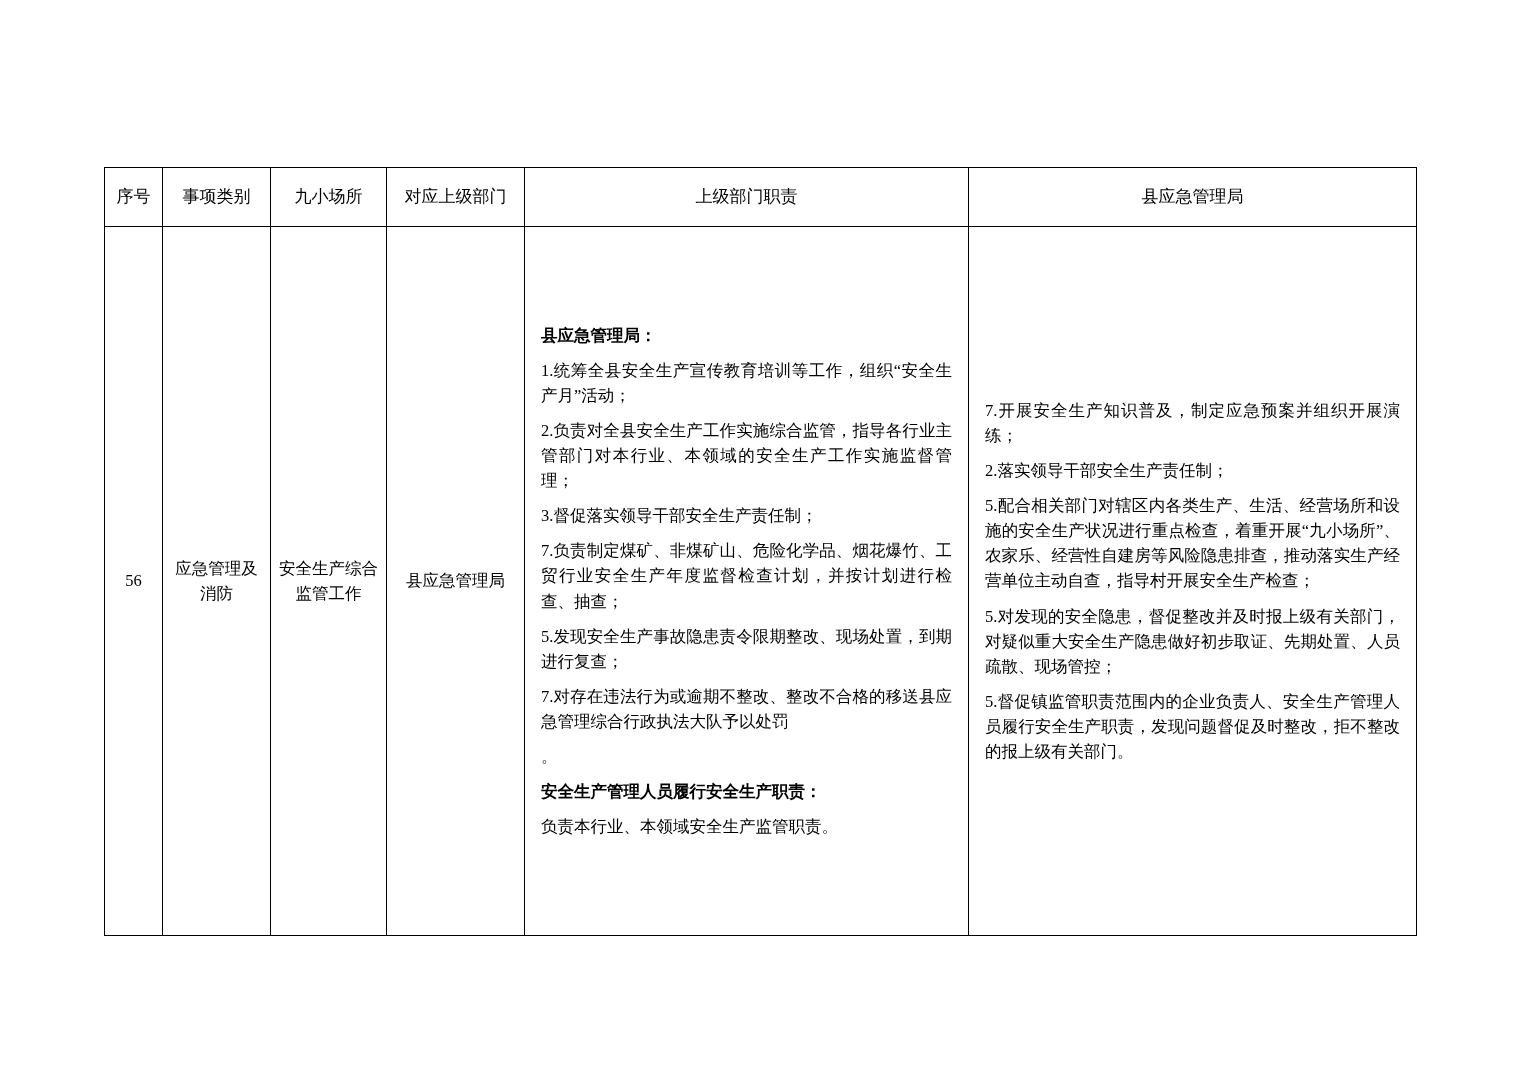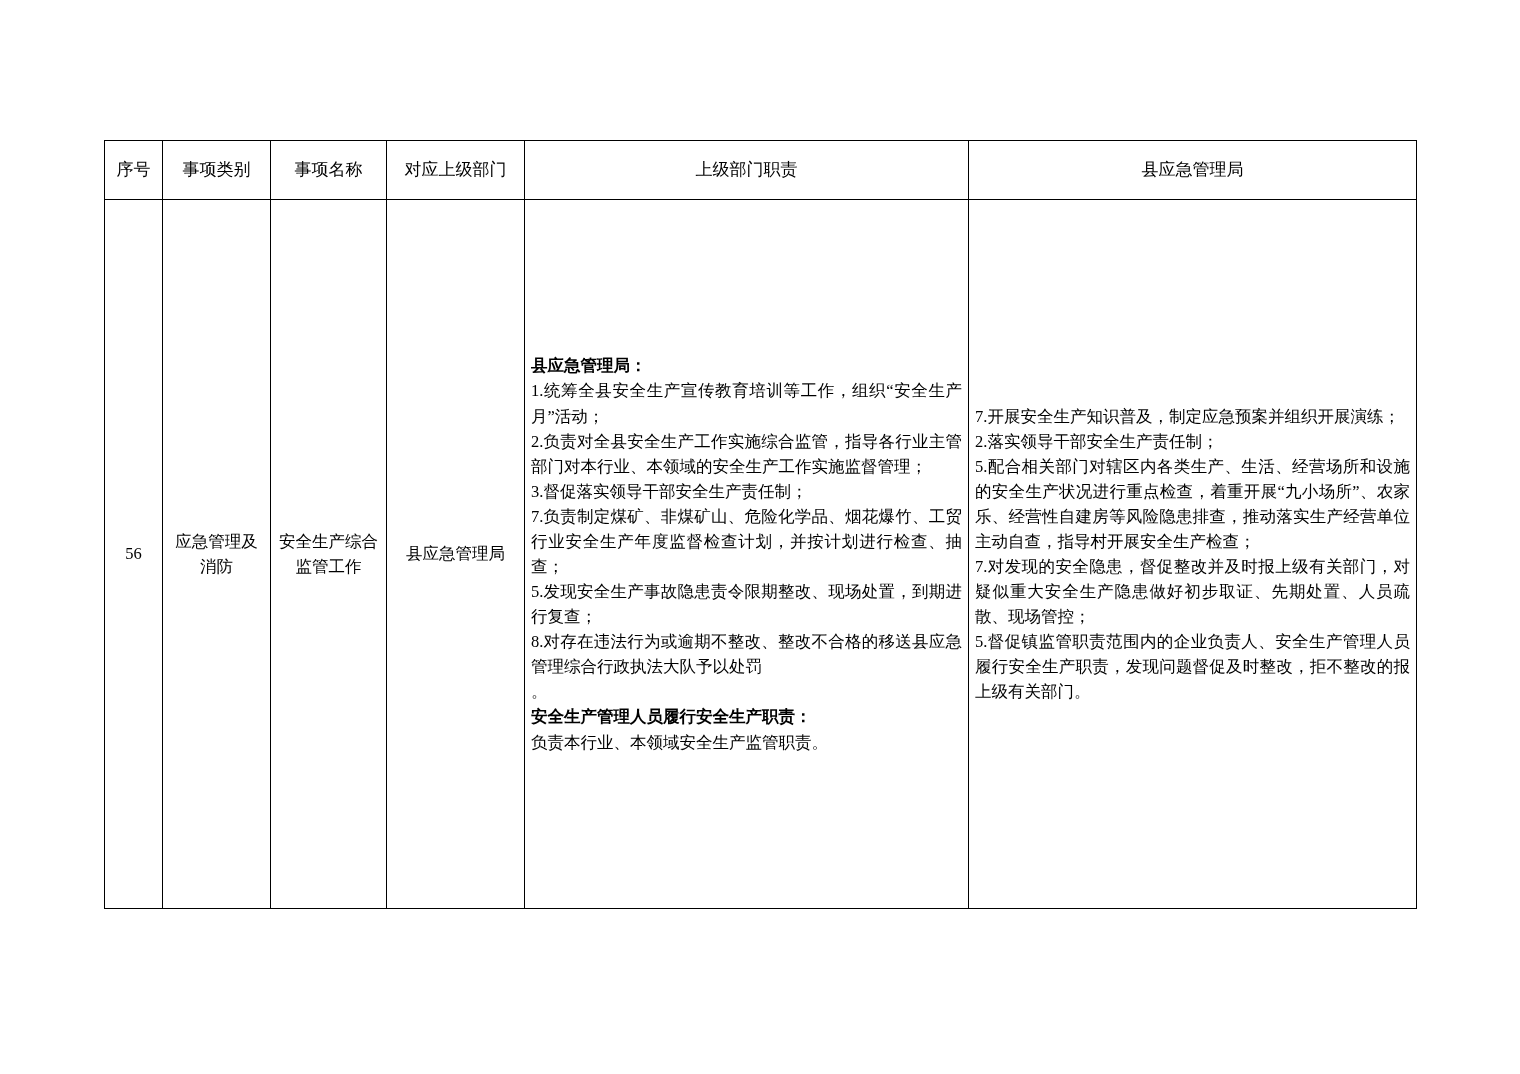--- a/index.html
+++ b/index.html
@@ -15,21 +15,21 @@
   }
   .page {
     position: relative;
     width: 1520px;
     height: 1074px;
     box-sizing: border-box;
   }
   .doc-table {
     position: absolute;
     left: 104px;
-    top: 140px;
+    top: 167px;
     width: 1312px;
     border-collapse: collapse;
     table-layout: fixed;
   }
   .doc-table td, .doc-table th {
     border: 1px solid #000000;
     vertical-align: middle;
     padding: 4px 6px;
     font-weight: normal;
   }
@@ -53,21 +53,21 @@
   .cell-center {
     text-align: center;
     vertical-align: middle;
   }
   .cell-body {
     vertical-align: middle;
     text-align: justify;
     text-justify: inter-ideograph;
   }
   .para {
-    margin: 0;
+    margin: 10px;
     white-space: pre-wrap;
   }
   .para.bold {
     font-weight: bold;
   }
   .tall-row td {
     height: 700px;
   }
 </style>
 </head>
@@ -80,51 +80,51 @@
       <col class="col-cat">
       <col class="col-name">
       <col class="col-dept">
       <col class="col-duty">
       <col class="col-town">
     </colgroup>
     <thead>
       <tr>
         <td>序号</td>
         <td>事项类别</td>
-        <td>事项名称</td>
+        <td>九小场所</td>
         <td>对应上级部门</td>
         <td>上级部门职责</td>
         <td>县应急管理局</td>
       </tr>
     </thead>
     <tbody>
       <tr class="tall-row">
         <td class="cell-center">56</td>
         <td class="cell-center">应急管理及消防</td>
         <td class="cell-center">安全生产综合监管工作</td>
         <td class="cell-center">县应急管理局</td>
         <td class="cell-body">
           <div>
               <p class="para bold">县应急管理局：</p>
               <p class="para">1.统筹全县安全生产宣传教育培训等工作，组织“安全生产月”活动；</p>
               <p class="para">2.负责对全县安全生产工作实施综合监管，指导各行业主管部门对本行业、本领域的安全生产工作实施监督管理；</p>
               <p class="para">3.督促落实领导干部安全生产责任制；</p>
               <p class="para">7.负责制定煤矿、非煤矿山、危险化学品、烟花爆竹、工贸行业安全生产年度监督检查计划，并按计划进行检查、抽查；</p>
               <p class="para">5.发现安全生产事故隐患责令限期整改、现场处置，到期进行复查；</p>
-              <p class="para">8.对存在违法行为或逾期不整改、整改不合格的移送县应急管理综合行政执法大队予以处罚</p>
+              <p class="para">7.对存在违法行为或逾期不整改、整改不合格的移送县应急管理综合行政执法大队予以处罚</p>
               <p class="para">。</p>
               <p class="para bold">安全生产管理人员履行安全生产职责：</p>
               <p class="para">负责本行业、本领域安全生产监管职责。</p>
             </div>
         </td>
         <td class="cell-body">
           <div>
               <p class="para">7.开展安全生产知识普及，制定应急预案并组织开展演练；</p>
               <p class="para">2.落实领导干部安全生产责任制；</p>
               <p class="para">5.配合相关部门对辖区内各类生产、生活、经营场所和设施的安全生产状况进行重点检查，着重开展“九小场所”、农家乐、经营性自建房等风险隐患排查，推动落实生产经营单位主动自查，指导村开展安全生产检查；</p>
-              <p class="para">7.对发现的安全隐患，督促整改并及时报上级有关部门，对疑似重大安全生产隐患做好初步取证、先期处置、人员疏散、现场管控；</p>
+              <p class="para">5.对发现的安全隐患，督促整改并及时报上级有关部门，对疑似重大安全生产隐患做好初步取证、先期处置、人员疏散、现场管控；</p>
               <p class="para">5.督促镇监管职责范围内的企业负责人、安全生产管理人员履行安全生产职责，发现问题督促及时整改，拒不整改的报上级有关部门。</p>
             </div>
         </td>
       </tr>
     </tbody>
   </table>
 </div>
 
 </body></html>

